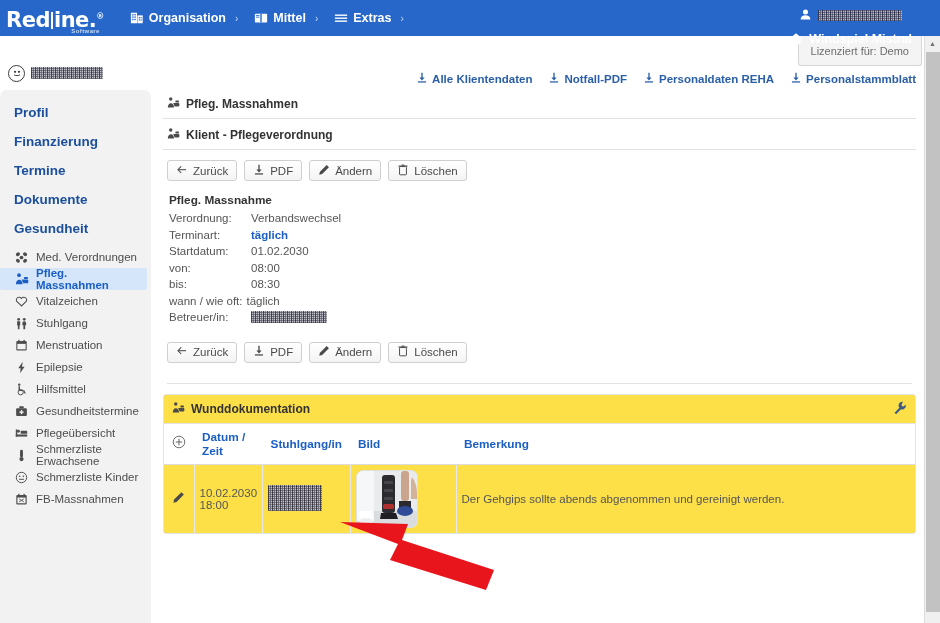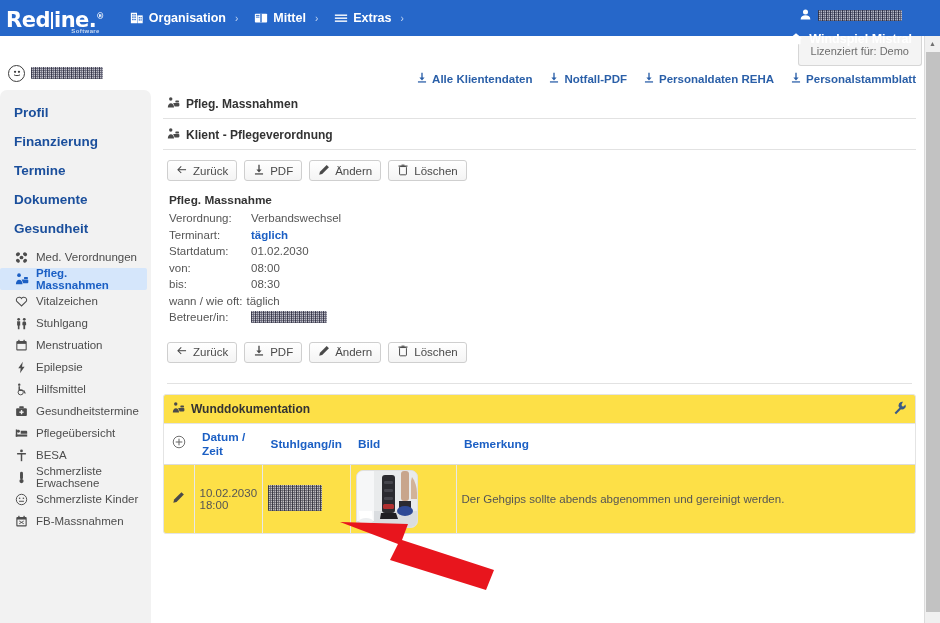--- a/index.html
+++ b/index.html
@@ -440,32 +440,20 @@
               <circle cx="4.2" cy="5.2" r="1.8"></circle>
               <path d="M7 4.6h6.6c.8 0 1.4.6 1.4 1.4v2.4H7z"></path>
               <rect x="1" y="9.2" width="14" height="2.6"></rect>
               <rect x="1" y="3" width="1.8" height="9"></rect>
             </g>
           </svg>
       </span>
       <span>Pflegeübersicht</span>
     </div>
 
-    <div class="sub-item">
-      <span class="sub-icon">
-        <svg viewBox="0 0 16 16" width="13" height="13">
-            <g fill="currentColor">
-              <circle cx="8" cy="2.4" r="1.7"></circle>
-              <rect x="2.4" y="5" width="11.2" height="1.7" rx=".6"></rect>
-              <path d="M7.1 5.6h1.8V15H7.1z"></path>
-            </g>
-          </svg>
-      </span>
-      <span>BESA</span>
-    </div>
 
     <div class="sub-item">
       <span class="sub-icon">
         <svg viewBox="0 0 16 16" width="13" height="13">
             <g fill="currentColor">
               <rect x="6.2" y="1" width="3.6" height="9.4" rx="1.8"></rect>
               <circle cx="8" cy="12.4" r="2.6"></circle>
             </g>
           </svg>
       </span>

